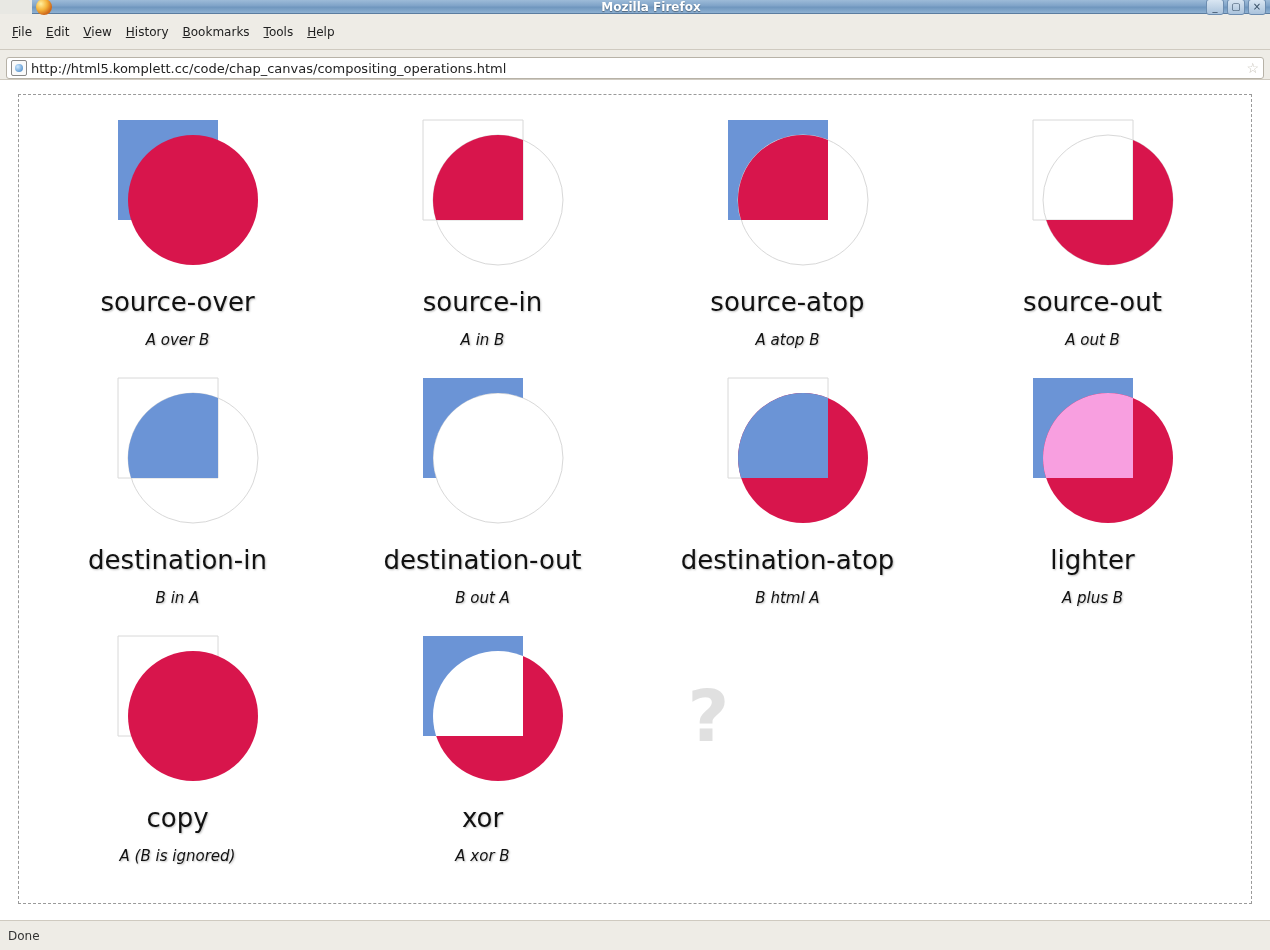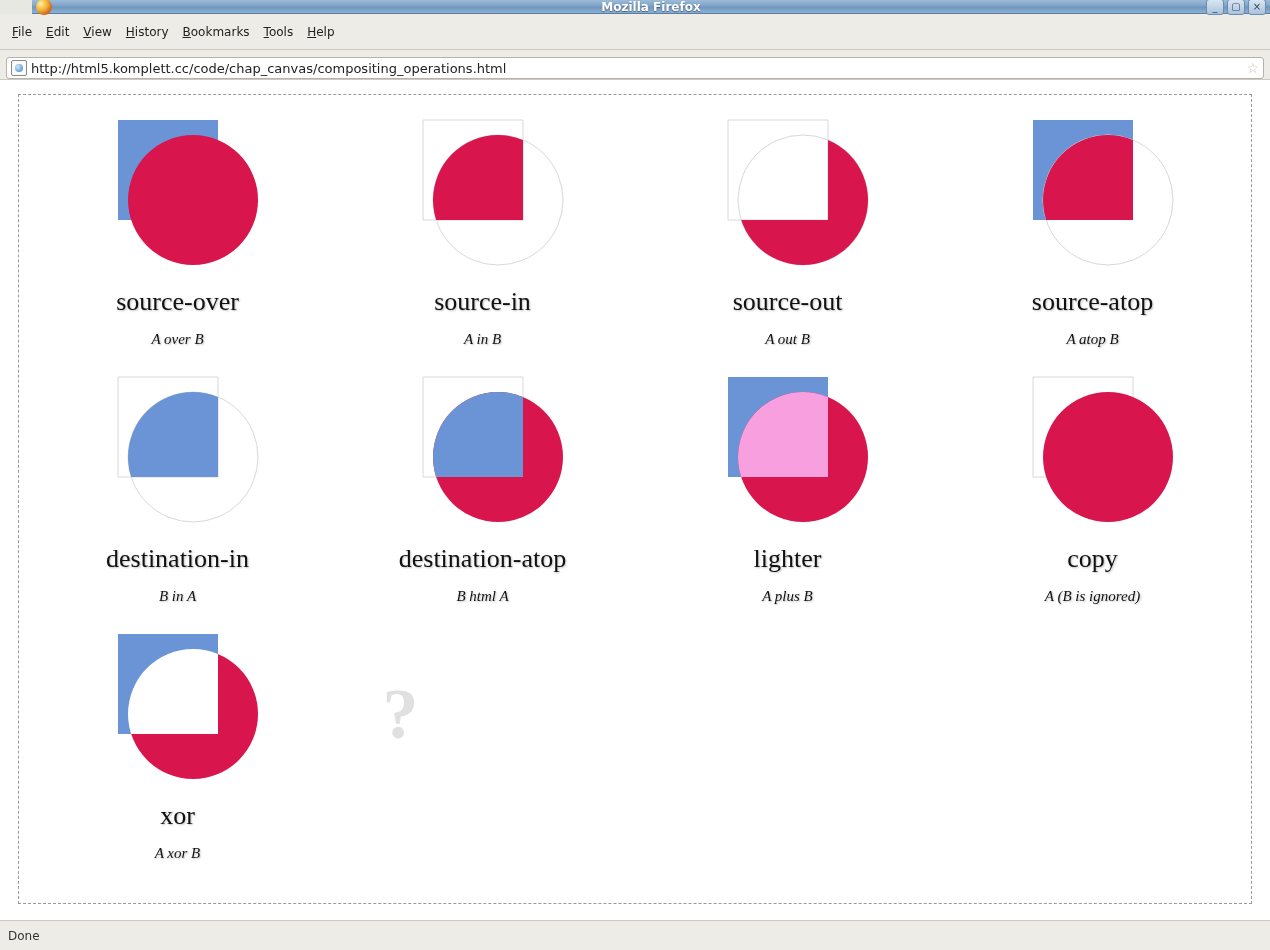--- a/index.html
+++ b/index.html
@@ -127,21 +127,20 @@
     background: #ffffff;
     position: relative;
     overflow: auto;
   }
   .page {
     margin: 14px 18px 0 18px;
     border: 1px dashed #9a9a9a;
     padding: 16px 8px 16px 8px;
     background: #fff;
     min-height: 810px;
-    font-family: Liberation Serif, serif;
   }
   .grid {
     display: grid;
     grid-template-columns: repeat(4, 1fr);
     grid-template-rows: repeat(3, auto);
     gap: 8px 4px;
   }
   .cell {
     display: flex;
     flex-direction: column;
@@ -241,59 +240,72 @@
               </clipPath>
               <g clip-path="url(#c1)">
                 <path d="M 40 5 h 100 v 100 h -100 Z" fill="#d8154c"></path>
               </g>
             </svg></div>
           <div class="op-title">source-in</div>
           <div class="op-desc">A in B</div>
         </div>
         <div class="cell">
           <div class="canvas"><svg viewBox="0 0 200 170" width="200" height="170">
+              <path d="M 40 5 h 100 v 100 h -100 Z" fill="#6b94d6"></path>
+              <path d="M 50 85 a 65 65 0 1 0 130 0 a 65 65 0 1 0 -130 0 Z" fill="none" stroke="#d8d8d8" stroke-width="1"></path>
+              <clipPath id="c3">
+                <path d="M 50 85 a 65 65 0 1 0 130 0 a 65 65 0 1 0 -130 0 Z"></path>
+              </clipPath>
+              <g clip-path="url(#c3)">
+                <path d="M 40 5 h 100 v 100 h -100 Z" fill="#d8154c"></path>
+              </g>
+            </svg></div>
+          <div class="op-title">source-atop</div>
+          <div class="op-desc">A atop B</div>
+        </div>
+        <div class="cell">
+          <div class="canvas"><svg viewBox="0 0 200 170" width="200" height="170">
               <path d="M 40 5 h 100 v 100 h -100 Z" fill="none" stroke="#d8d8d8" stroke-width="1"></path>
               <path d="M 50 85 a 65 65 0 1 0 130 0 a 65 65 0 1 0 -130 0 Z" fill="none" stroke="#d8d8d8" stroke-width="1"></path>
               <mask id="c2">
                 <rect width="200" height="170" fill="black"></rect>
                 <path d="M 50 85 a 65 65 0 1 0 130 0 a 65 65 0 1 0 -130 0 Z" fill="white"></path>
                 <path d="M 40 5 h 100 v 100 h -100 Z" fill="black"></path>
               </mask>
               <rect width="200" height="170" fill="#d8154c" mask="url(#c2)"></rect>
             </svg></div>
           <div class="op-title">source-out</div>
           <div class="op-desc">A out B</div>
         </div>
         <div class="cell">
           <div class="canvas"><svg viewBox="0 0 200 170" width="200" height="170">
-              <path d="M 40 5 h 100 v 100 h -100 Z" fill="#6b94d6"></path>
-              <path d="M 50 85 a 65 65 0 1 0 130 0 a 65 65 0 1 0 -130 0 Z" fill="none" stroke="#d8d8d8" stroke-width="1"></path>
-              <clipPath id="c3">
-                <path d="M 50 85 a 65 65 0 1 0 130 0 a 65 65 0 1 0 -130 0 Z"></path>
-              </clipPath>
-              <g clip-path="url(#c3)">
-                <path d="M 40 5 h 100 v 100 h -100 Z" fill="#d8154c"></path>
-              </g>
-            </svg></div>
-          <div class="op-title">source-atop</div>
-          <div class="op-desc">A atop B</div>
-        </div>
-        <div class="cell">
-          <div class="canvas"><svg viewBox="0 0 200 170" width="200" height="170">
               <path d="M 40 5 h 100 v 100 h -100 Z" fill="none" stroke="#d8d8d8" stroke-width="1"></path>
               <path d="M 50 85 a 65 65 0 1 0 130 0 a 65 65 0 1 0 -130 0 Z" fill="none" stroke="#d8d8d8" stroke-width="1"></path>
               <clipPath id="c5">
                 <path d="M 50 85 a 65 65 0 1 0 130 0 a 65 65 0 1 0 -130 0 Z"></path>
               </clipPath>
               <g clip-path="url(#c5)">
                 <path d="M 40 5 h 100 v 100 h -100 Z" fill="#6b94d6"></path>
               </g>
             </svg></div>
           <div class="op-title">destination-in</div>
           <div class="op-desc">B in A</div>
+        </div>
+        <div class="cell">
+          <div class="canvas"><svg viewBox="0 0 200 170" width="200" height="170">
+              <path d="M 50 85 a 65 65 0 1 0 130 0 a 65 65 0 1 0 -130 0 Z" fill="none" stroke="#d8d8d8" stroke-width="1"></path>
+              <mask id="c6">
+                <rect width="200" height="170" fill="black"></rect>
+                <path d="M 40 5 h 100 v 100 h -100 Z" fill="white"></path>
+                <path d="M 50 85 a 65 65 0 1 0 130 0 a 65 65 0 1 0 -130 0 Z" fill="black"></path>
+              </mask>
+              <rect width="200" height="170" fill="#6b94d6" mask="url(#c6)"></rect>
+            </svg></div>
+          <div class="op-title">destination-out</div>
+          <div class="op-desc">B out A</div>
         </div>
         <div class="cell">
           <div class="canvas"><svg viewBox="0 0 200 170" width="200" height="170">
               <path d="M 40 5 h 100 v 100 h -100 Z" fill="none" stroke="#d8d8d8" stroke-width="1"></path>
               <path d="M 50 85 a 65 65 0 1 0 130 0 a 65 65 0 1 0 -130 0 Z" fill="#d8154c"></path>
               <clipPath id="c7">
                 <path d="M 50 85 a 65 65 0 1 0 130 0 a 65 65 0 1 0 -130 0 Z"></path>
               </clipPath>
               <g clip-path="url(#c7)">
                 <path d="M 40 5 h 100 v 100 h -100 Z" fill="#6b94d6"></path>

